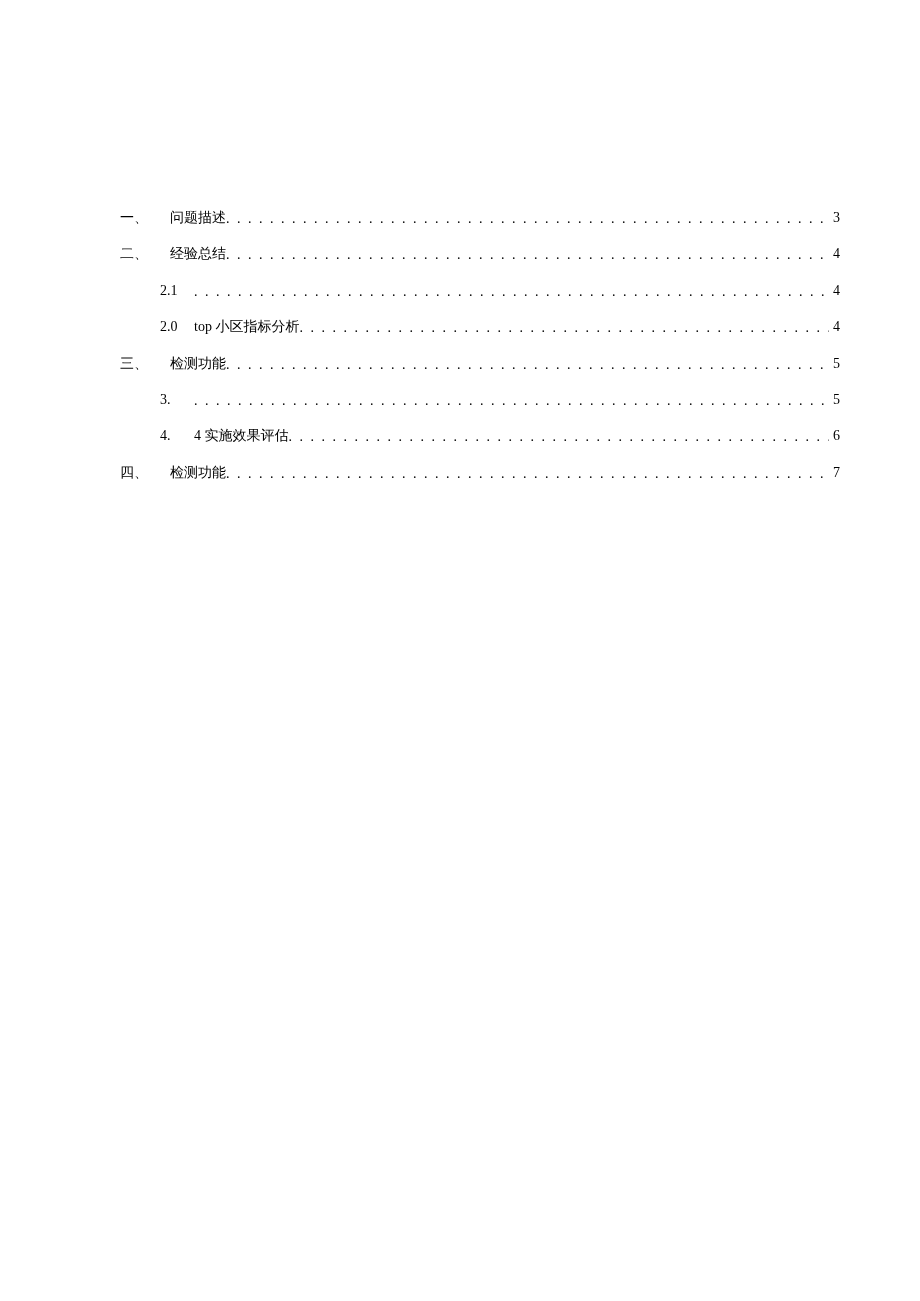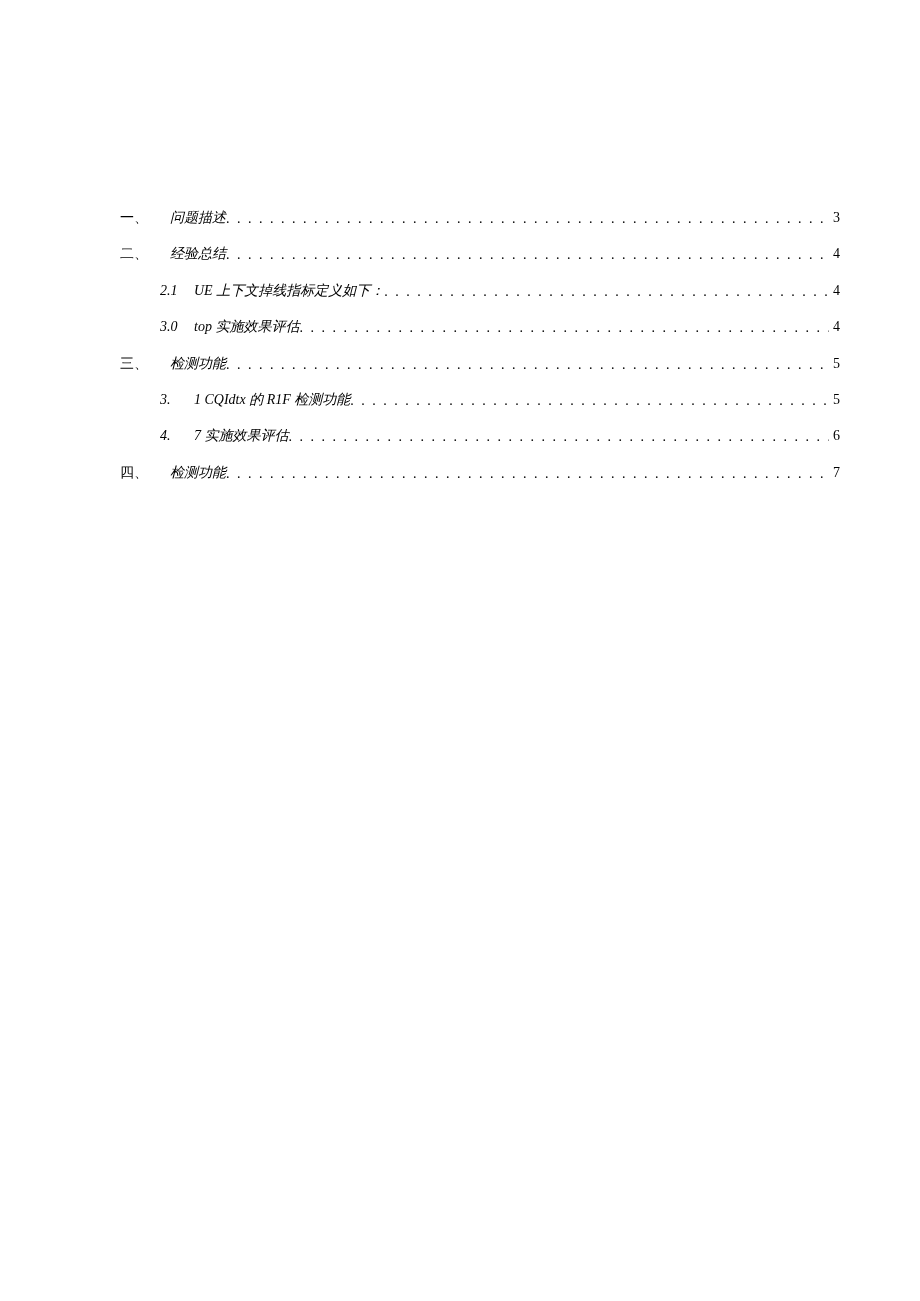--- a/index.html
+++ b/index.html
@@ -27,25 +27,23 @@
   }
   .toc-line.sub {
     padding-left: 40px;
   }
   .toc-num {
     min-width: 50px;
     display: inline-block;
   }
   .toc-line.sub .toc-num {
     min-width: 34px;
-    font-style: italic;
   }
   .toc-text {
     flex: 0 0 auto;
-    font-style: italic;
   }
   .toc-dots {
     flex: 1 1 auto;
     overflow: hidden;
     letter-spacing: 2px;
     color: #000;
     position: relative;
     top: 1px;
   }
   .toc-dots::after {
@@ -72,49 +70,47 @@
 
   <div class="toc-line">
     <span class="toc-num">二、</span>
     <span class="toc-text">经验总结</span>
     <span class="toc-dots"></span>
     <span class="toc-page">4</span>
   </div>
 
   <div class="toc-line sub">
     <span class="toc-num">2.1</span>
-    <span class="toc-text">UE 上下文掉线指标定义如下：</span>
     <span class="toc-dots"></span>
     <span class="toc-page">4</span>
   </div>
 
   <div class="toc-line sub">
-    <span class="toc-num">3.0</span>
-    <span class="toc-text">top 实施效果评估</span>
+    <span class="toc-num">2.0</span>
+    <span class="toc-text">top 小区指标分析</span>
     <span class="toc-dots"></span>
     <span class="toc-page">4</span>
   </div>
 
   <div class="toc-line">
     <span class="toc-num">三、</span>
     <span class="toc-text">检测功能</span>
     <span class="toc-dots"></span>
     <span class="toc-page">5</span>
   </div>
 
   <div class="toc-line sub">
     <span class="toc-num">3.</span>
-    <span class="toc-text">1 CQIdtx 的 R1F 检测功能</span>
     <span class="toc-dots"></span>
     <span class="toc-page">5</span>
   </div>
 
   <div class="toc-line sub">
     <span class="toc-num">4.</span>
-    <span class="toc-text">7 实施效果评估</span>
+    <span class="toc-text">4 实施效果评估</span>
     <span class="toc-dots"></span>
     <span class="toc-page">6</span>
   </div>
 
   <div class="toc-line">
     <span class="toc-num">四、</span>
     <span class="toc-text">检测功能</span>
     <span class="toc-dots"></span>
     <span class="toc-page">7</span>
   </div>

